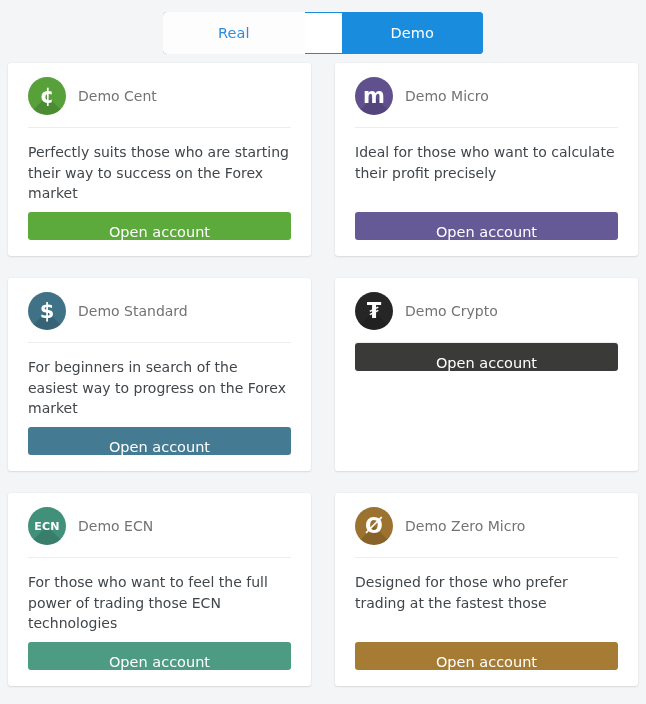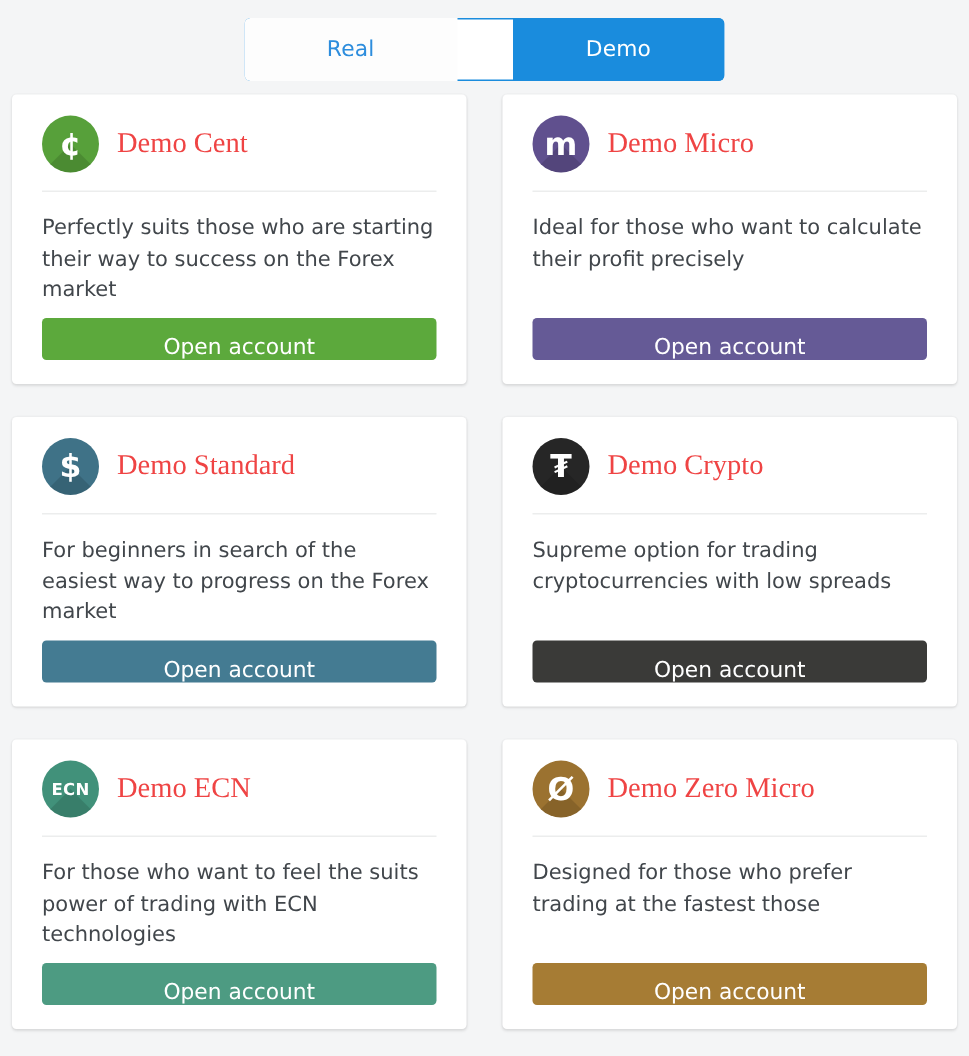--- a/index.html
+++ b/index.html
@@ -105,25 +105,24 @@
   .acct-icon .glyph {
     position: relative;
     z-index: 2;
     line-height: 1;
     font-weight: bold;
   }
   .glyph-sym { font-size: 21px; }
   .glyph-txt { font-size: 11px; letter-spacing: .2px; }
 
   .card-title {
-    font-size: 19px;
-    color: #ef4444;
+    font-size: 14px;
+    color: #737373;
     line-height: 1.2;
     white-space: nowrap;
-    font-family: Liberation Serif, serif;
   }
 
   .card-desc {
     font-size: 14px;
     line-height: 1.48;
     color: #41464b;
     padding-top: 14px;
     flex: 1 1 auto;
   }
 
@@ -187,32 +186,31 @@
     <button class="open-btn" style="background: rgb(68, 123, 146);">Open account</button>
   </div>
 
   <div class="card">
     <div class="card-head">
       <div class="acct-icon" style="background: rgb(38, 38, 38);">
         <span class="glyph glyph-sym">₮</span>
       </div>
       <div class="card-title">Demo Crypto</div>
     </div>
-    <div class="card-desc">Supreme option for trading cryptocurrencies with low spreads</div>
     <button class="open-btn" style="background: rgb(58, 58, 56);">Open account</button>
   </div>
 
   <div class="card">
     <div class="card-head">
       <div class="acct-icon" style="background: rgb(65, 145, 122);">
         <span class="glyph glyph-txt">ECN</span>
       </div>
       <div class="card-title">Demo ECN</div>
     </div>
-    <div class="card-desc">For those who want to feel the suits power of trading with ECN technologies</div>
+    <div class="card-desc">For those who want to feel the full power of trading those ECN technologies</div>
     <button class="open-btn" style="background: rgb(77, 155, 130);">Open account</button>
   </div>
 
   <div class="card">
     <div class="card-head">
       <div class="acct-icon" style="background: rgb(155, 114, 48);">
         <span class="glyph glyph-sym">Ø</span>
       </div>
       <div class="card-title">Demo Zero Micro</div>
     </div>

